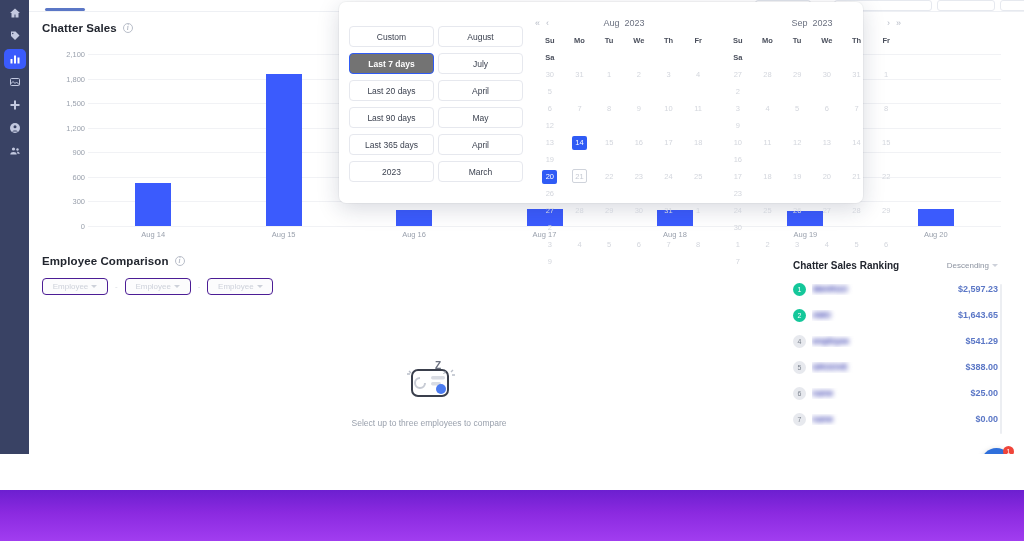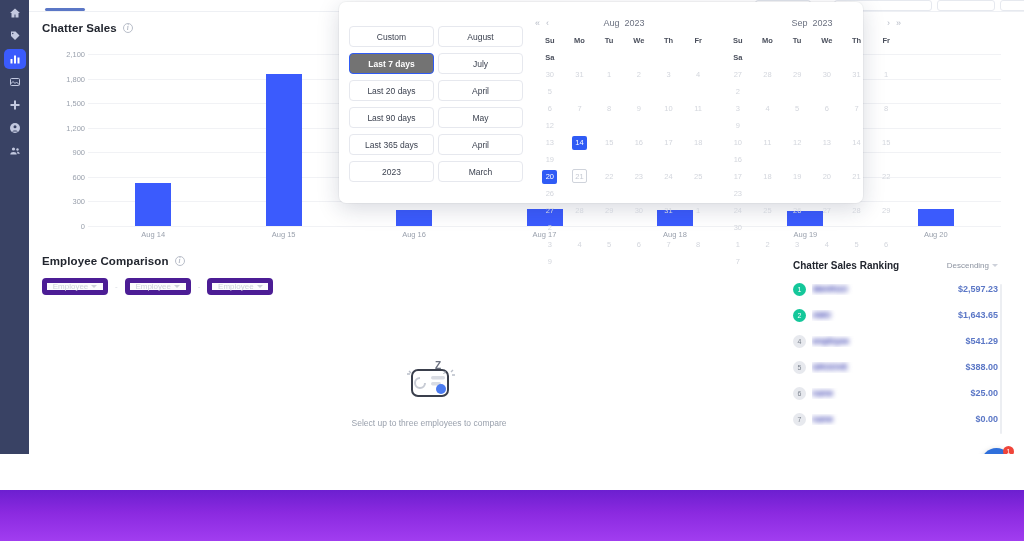--- a/index.html
+++ b/index.html
@@ -87,21 +87,21 @@
     position: absolute; bottom: 0; background: #3b5bfd; width: 36px;
   }
   .x-label {
     position: absolute; top: 176px; font-size: 7.5px; color: #9aa1ad;
     transform: translateX(-50%); white-space: nowrap;
   }
 
   
   .emp-selects { position: absolute; left: 13px; top: 266px; display: flex; align-items: center; gap: 7px; }
   .emp-select {
-    width: 66px; height: 17px; border: 5px solid #4c1d95; border-radius: 4px;
+    width: 66px; height: 17px; border: 1px solid #4c1d95; border-radius: 4px;
     background: #fcfcfd; display: flex; align-items: center; justify-content: center;
     gap: 3px; font-size: 8px; color: #cdd1da;
   }
   .emp-dash { font-size: 8px; color: #d8dbe2; }
   .caret { width: 0; height: 0; border-left: 3px solid transparent; border-right: 3px solid transparent; border-top: 3px solid #cdd1da; }
 
   .empty-state {
     position: absolute; left: 290px; top: 348px; width: 220px;
     display: flex; flex-direction: column; align-items: center;
   }

